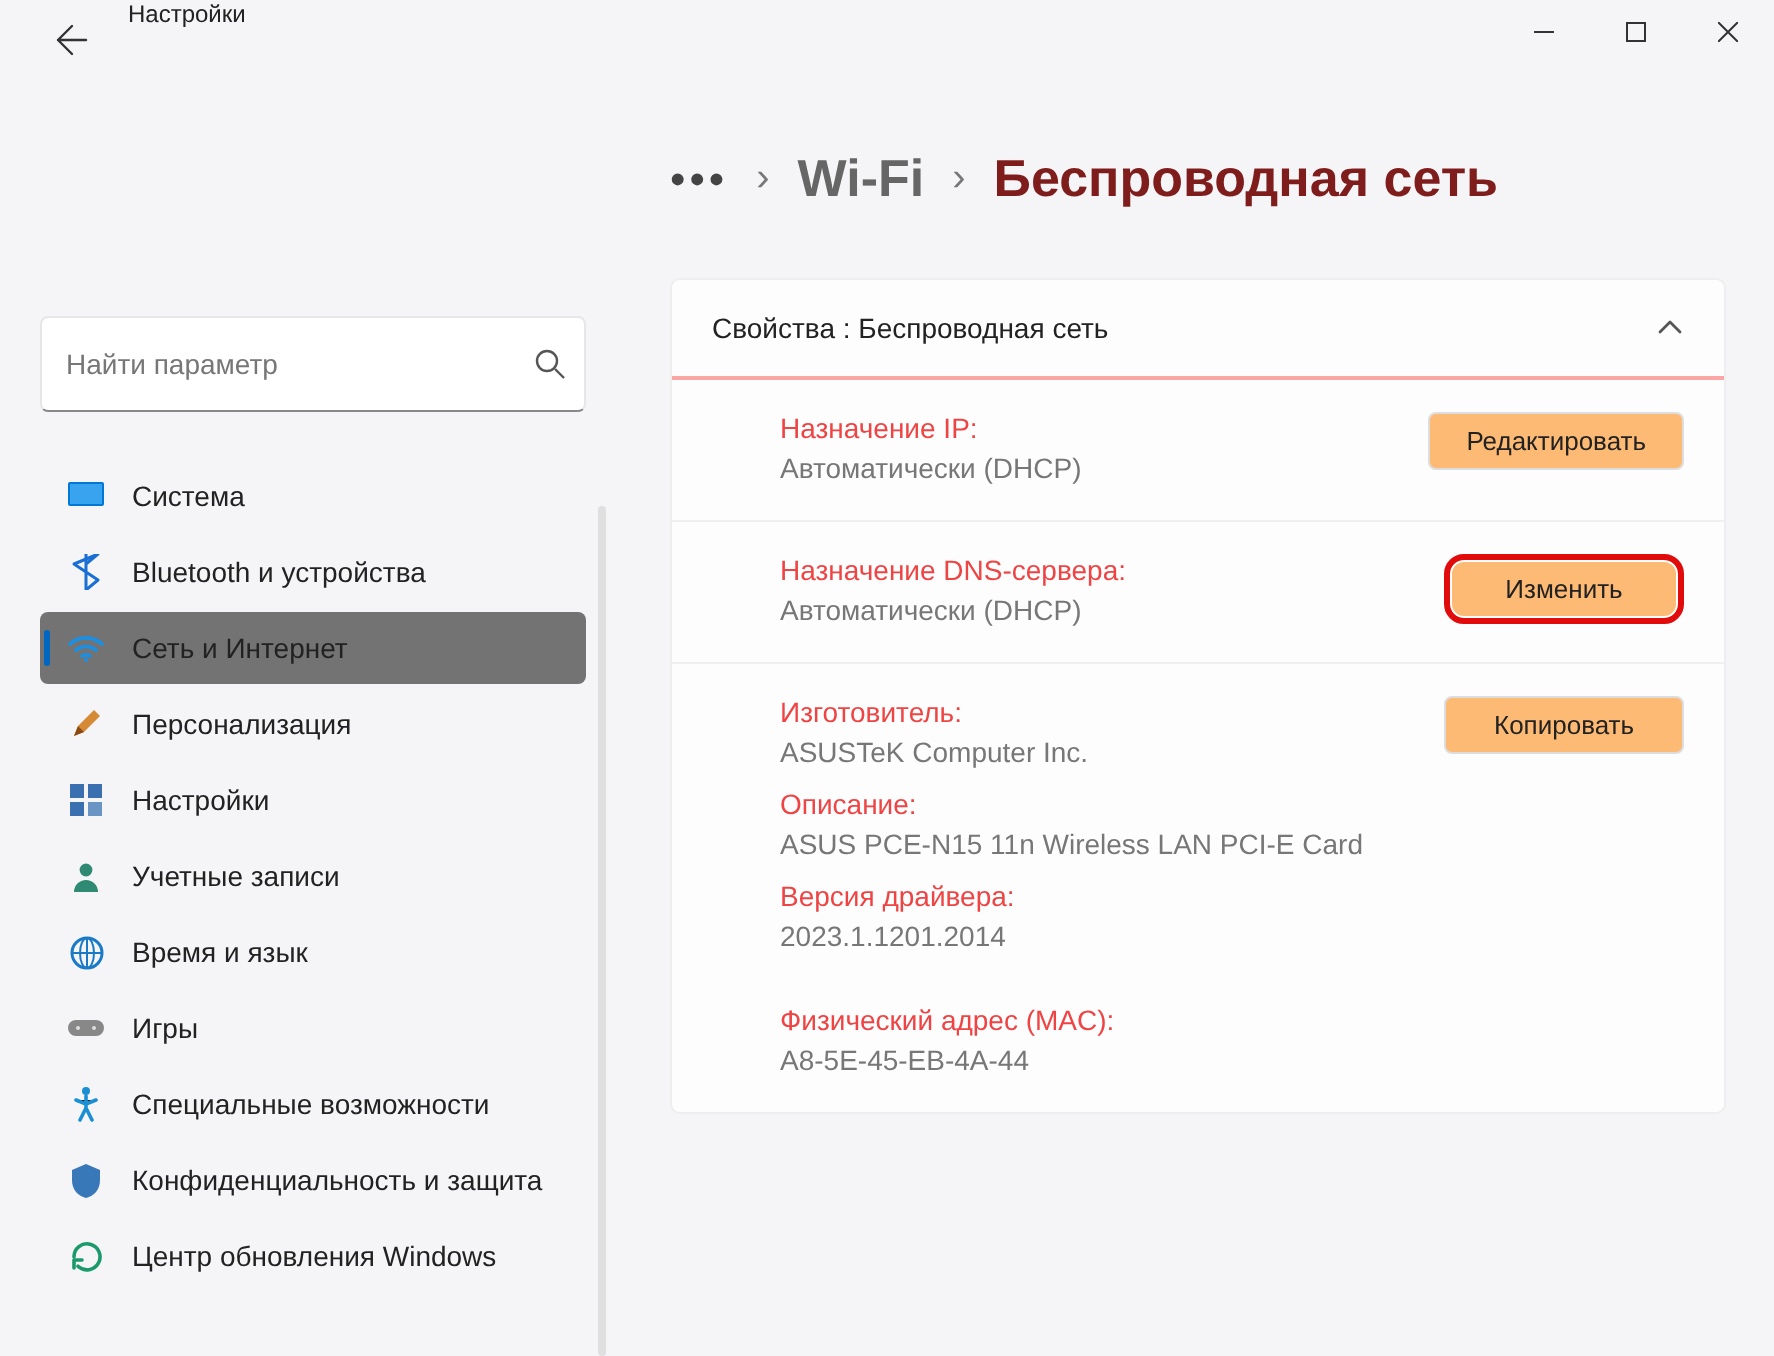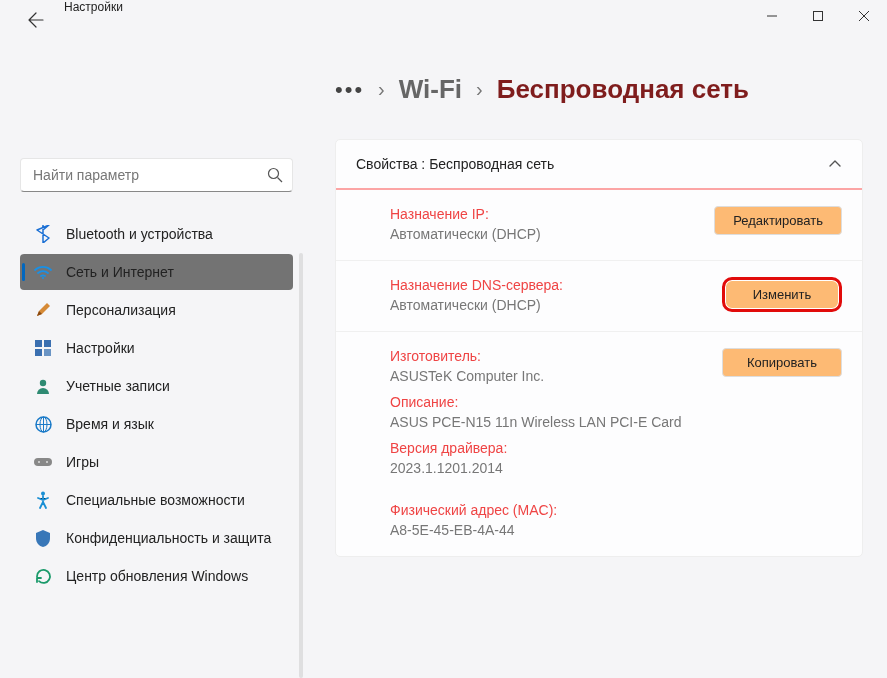--- a/index.html
+++ b/index.html
@@ -7,21 +7,21 @@
   .titlebar { height: 48px; display: flex; align-items: flex-start; padding: 0 16px; }
   .back-arrow { width: 40px; height: 40px; display: flex; align-items: center; justify-content: center; cursor: pointer; }
   .back-arrow svg { width: 16px; height: 16px; }
   .title { font-size: 12px; color: #222; margin-left: 8px; }
   .window-controls { position: absolute; top: 0; right: 0; display: flex; }
   .wc { width: 46px; height: 32px; display: flex; align-items: center; justify-content: center; cursor: pointer; }
   .wc svg { width: 10px; height: 10px; }
   .body { display: flex; height: calc(100% - 48px); }
   .sidebar { width: 305px; padding: 0 12px 0 20px; display: flex; flex-direction: column; position: relative; }
   .search-wrap { margin: 110px 0 24px 0; position: relative; }
-  .search { width: 100%; height: 34px; background: #fff; border: 1px solid #e6e6e6; border-bottom: 1px solid #888; border-radius: 4px; padding: 0 36px 0 12px; font-size: 14px; color: #222; outline: none; }
+  .search { width: 100%; height: 48px; background: #fff; border: 1px solid #e6e6e6; border-bottom: 1px solid #888; border-radius: 4px; padding: 0 36px 0 12px; font-size: 14px; color: #222; outline: none; }
   .search::placeholder { color: #777; }
   .search-icon { position: absolute; right: 10px; top: 50%; transform: translateY(-50%); width: 16px; height: 16px; }
   .nav { display: flex; flex-direction: column; gap: 2px; }
   .nav-item { display: flex; align-items: center; height: 36px; padding: 0 10px 0 14px; border-radius: 4px; cursor: pointer; font-size: 14px; color: #222; position: relative; }
   .nav-item.active { background: #737373; }
   .nav-item.active::before { content:""; position:absolute; left:2px; top:9px; bottom:9px; width:3px; background:#0067c0; border-radius:2px; }
   .nav-ico { width: 18px; height: 18px; margin-right: 14px; display:flex; align-items:center; justify-content:center; }
   .main { flex: 1; padding: 0 24px 0 30px; overflow: hidden; }
   .breadcrumb { display: flex; align-items: center; gap: 14px; margin-top: 26px; margin-bottom: 34px; }
   .bc-dots { font-size: 22px; color: #444; letter-spacing: 2px; line-height: 1; }
@@ -78,20 +78,29 @@
     <div class="search-wrap">
       <input class="search" placeholder="Найти параметр" style="">
       <svg class="search-icon" viewBox="0 0 16 16">
           <circle cx="6.5" cy="6.5" r="5" stroke="#555" stroke-width="1.2" fill="none"></circle>
           <path d="M10.5 10.5 15 15" stroke="#555" stroke-width="1.2"></path>
         </svg>
     </div>
     <div class="nav">
       <div class="nav-item">
         <span class="nav-ico">
+            <svg width="18" height="14" viewBox="0 0 18 14">
+              <rect x="0" y="0" width="18" height="12" rx="1" fill="#0078d4"></rect>
+              <rect x="1" y="1" width="16" height="10" fill="#38a4ef"></rect>
+            </svg>
+          </span>
+        <span>Система</span>
+      </div>
+      <div class="nav-item">
+        <span class="nav-ico">
             <svg width="14" height="18" viewBox="0 0 14 18">
               <path d="M7 0v18l6-5-12-8 12-5-6 5" stroke="#1a6fd4" stroke-width="1.5" fill="none" stroke-linejoin="round"></path>
             </svg>
           </span>
         <span>Bluetooth и устройства</span>
       </div>
       <div class="nav-item active">
         <span class="nav-ico">
             <svg width="18" height="14" viewBox="0 0 18 14">
               <path d="M1 5a12 12 0 0 1 16 0M4 8a8 8 0 0 1 10 0M7 11a4 4 0 0 1 4 0" stroke="#1990e5" stroke-width="1.8" fill="none" stroke-linecap="round"></path>

